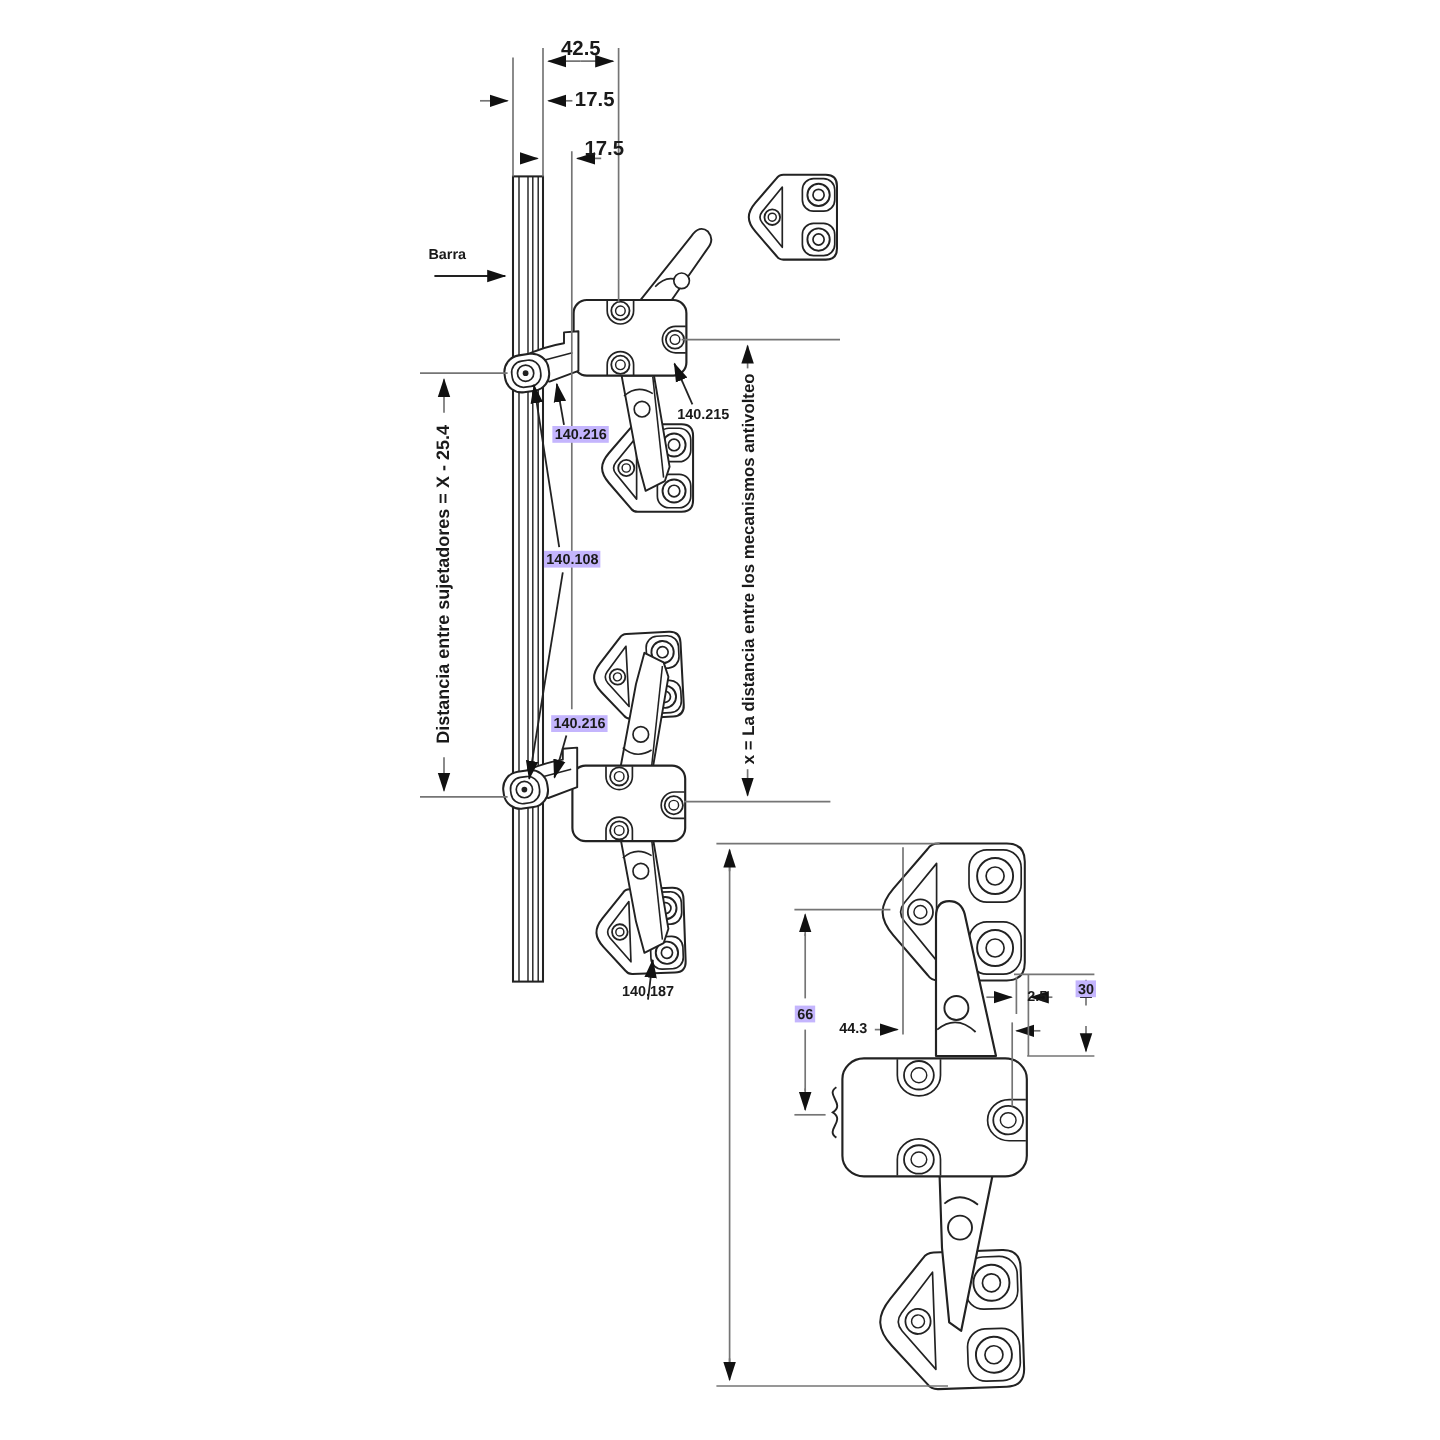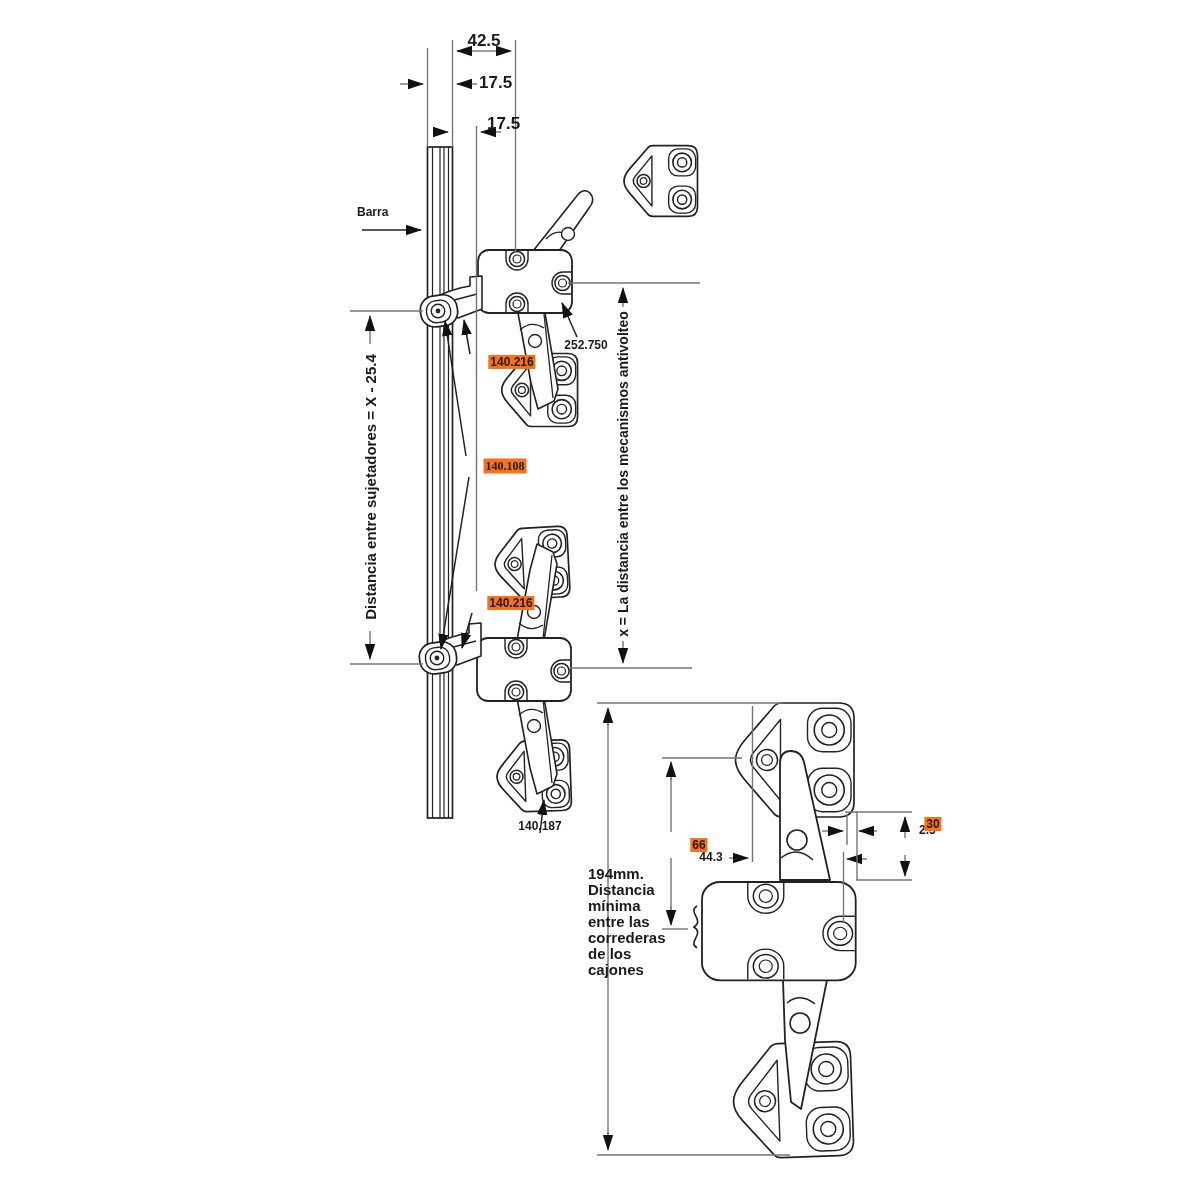--- a/index.html
+++ b/index.html
@@ -2,21 +2,21 @@
 <html><head>
 <meta charset="utf-8">
 <style>
   html,body{margin:0;padding:0;background:#fff;}
   #stage{position:relative;width:1200px;height:1200px;background:#fff;overflow:hidden;
          font-family:"Liberation Sans", sans-serif;color:#1a1a1a;padding-left:38px;}
   #art{position:absolute;left:0;top:0;}
   .lbl{position:absolute;font-weight:bold;font-size:12px;white-space:nowrap;color:#1a1a1a;}
   .ctr{transform:translate(-50%,-50%);}
   .vrot{transform:translate(-50%,-50%) rotate(-90deg);}
-  .onln{background:#f97316;padding:0 2px;margin-left:28px;}
+  .onln{background:#c4b5fd;padding:0 2px;}
   .note{position:absolute;font-weight:bold;font-size:15px;line-height:16px;color:#1a1a1a;}
 </style>
 </head>
 <body>
 
 <div id="stage">
 
 <svg id="art" width="1200" height="1200" viewBox="0 0 1200 1200">
   <defs>
     <marker id="ah" markerUnits="userSpaceOnUse" markerWidth="18" markerHeight="12" refX="15" refY="6" orient="auto">
@@ -182,36 +182,27 @@
     <line x1="540" y1="833" x2="544" y2="800" marker-end="url(#ah)"></line>
   </g>
 </svg>
 
 <div class="lbl ctr" style="left:484px;top:41px;font-size:17px;">42.5</div>
 <div class="lbl" style="left:479px;top:73px;font-size:17px;">17.5</div>
 <div class="lbl" style="left:487px;top:114px;font-size:17px;">17.5</div>
 <div class="lbl" style="left:357px;top:205px;">Barra</div>
 
 <div class="lbl ctr onln" style="left:484px;top:362px;">140.216</div>
-<div class="lbl ctr" style="left:586px;top:345px;">252.750</div>
-<div class="lbl ctr onln" style="left:477px;top:466px;font-family:Liberation Serif, serif;">140.108</div>
+<div class="lbl ctr" style="left:586px;top:345px;">140.215</div>
+<div class="lbl ctr onln" style="left:477px;top:466px;">140.108</div>
 <div class="lbl ctr onln" style="left:483px;top:603px;">140.216</div>
 <div class="lbl ctr" style="left:540px;top:826px;">140.187</div>
 
 <div class="lbl vrot" style="left:370px;top:487px;font-size:15px;">Distancia entre sujetadores = X - 25.4</div>
 <div class="lbl vrot" style="left:623px;top:474px;font-size:14px;">x = La distancia entre los mecanismos antivolteo</div>
 
 <div class="lbl ctr onln" style="left:671px;top:845px;">66</div>
 <div class="lbl ctr" style="left:711px;top:857px;">44.3</div>
-<div class="lbl" style="left:919px;top:823px;">2.5</div>
+<div class="lbl" style="left:856px;top:823px;">2.5</div>
 <div class="lbl ctr onln" style="left:905px;top:824px;">30</div>
 
-<div class="note" style="left:588px;top:866px;width:92px;">
-  <div>194mm.</div>
-  <div>Distancia</div>
-  <div>mínima</div>
-  <div>entre las</div>
-  <div>correderas</div>
-  <div>de los</div>
-  <div>cajones</div>
+
 </div>
 
-</div>
-
 </body></html>

